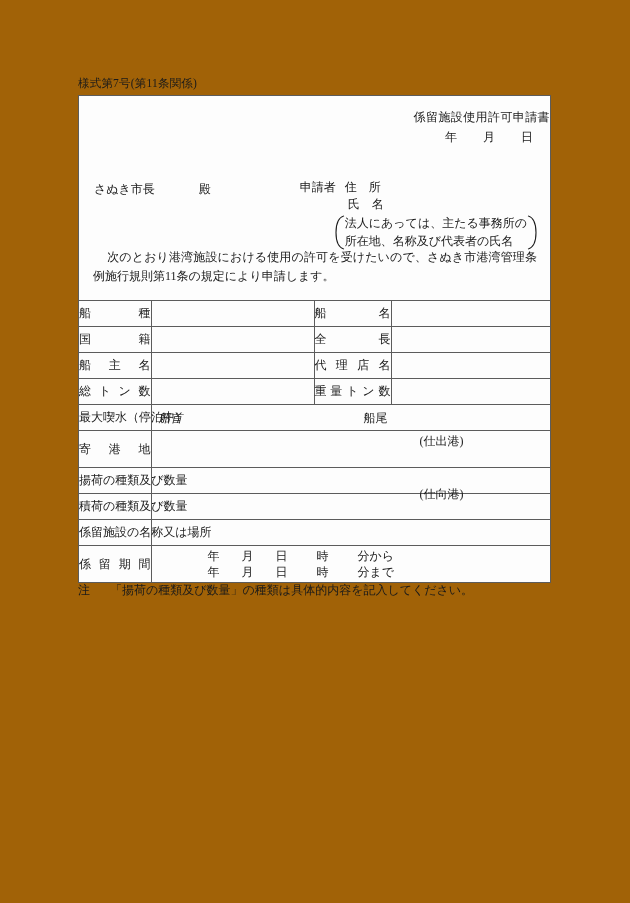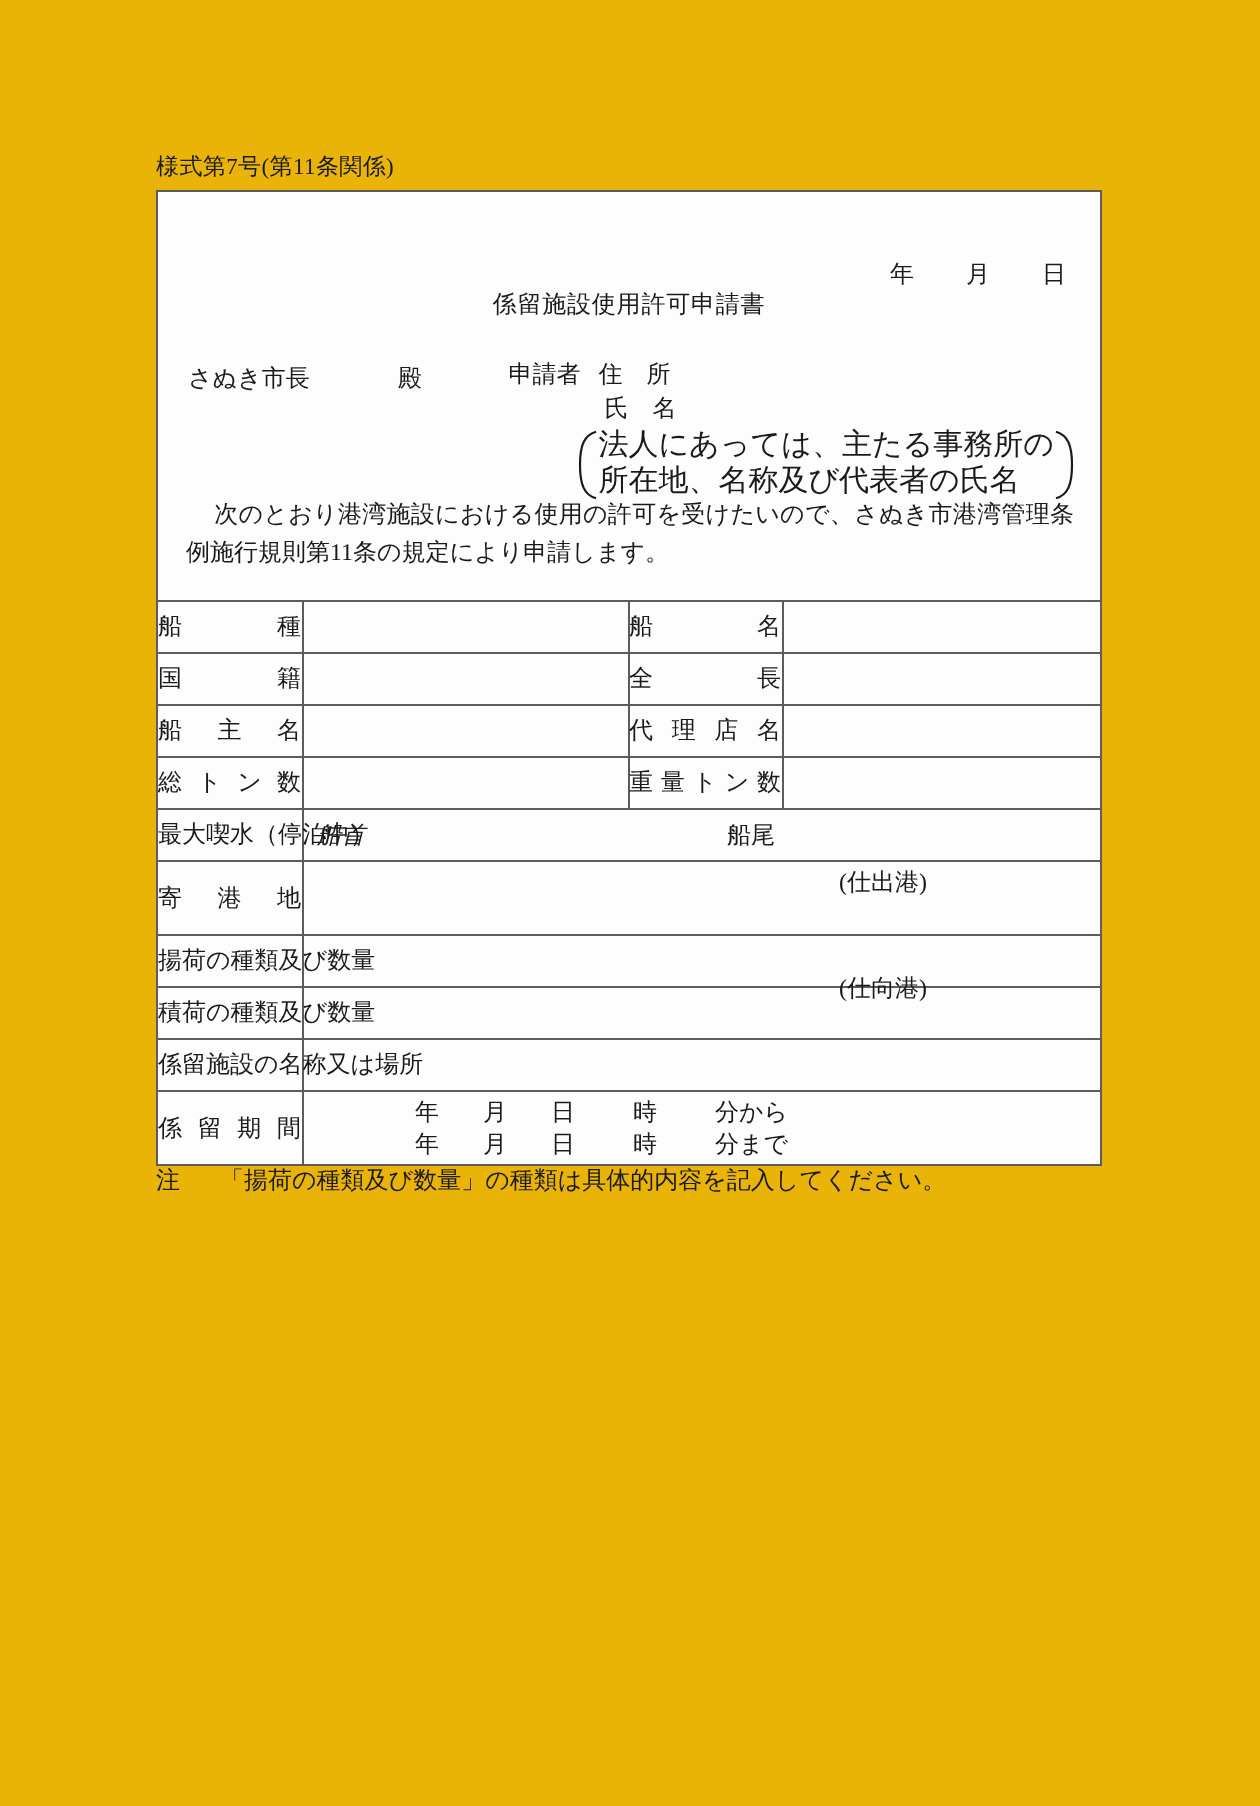--- a/index.html
+++ b/index.html
@@ -14,21 +14,21 @@
     font-family: "Liberation Serif", "DejaVu Serif", serif;
     color: #1a1a1a;
     -webkit-font-smoothing: antialiased;
   }
 
   .page {
     position: absolute;
     left: 0; top: 0;
     width: 630px;
     height: 903px;
-    background: #eab308;
+    background: #a16207;
     overflow: hidden;
   }
 
   
   .form-number {
     position: absolute;
     left: 78px;
     top: 76px;
     font-size: 11.5px;
     letter-spacing: 0.2px;
@@ -51,24 +51,23 @@
     position: relative;
     height: 204px;
     box-sizing: border-box;
   }
 
   .doc-title {
     position: absolute;
     left: 0;
     right: 0;
     top: 13px;
-    text-align: center;
+    text-align: right;
     font-size: 12px;
     letter-spacing: 0.4px;
-    margin-top: 35px;
   }
 
   .date-line {
     position: absolute;
     right: 17px;
     top: 33px;
     font-size: 12px;
     white-space: nowrap;
   }
   .date-line .gap { display: inline-block; width: 26px; }
@@ -98,21 +97,21 @@
   .applicant-indent { display: inline-block; width: 48px; }
 
   
   .note-bracket {
     position: relative;
     margin-top: 2px;
     margin-left: 34px;
     padding: 0 11px;
     display: inline-block;
     line-height: 17.5px;
-    font-size: 15px;
+    font-size: 12px;
   }
   .note-bracket .brk {
     position: absolute;
     top: 0;
     width: 11px;
     height: 100%;
   }
   .note-bracket .brk.left  { left: 0; }
   .note-bracket .brk.right { right: 0; }
   .note-bracket .brk svg { display: block; width: 100%; height: 100%; }

